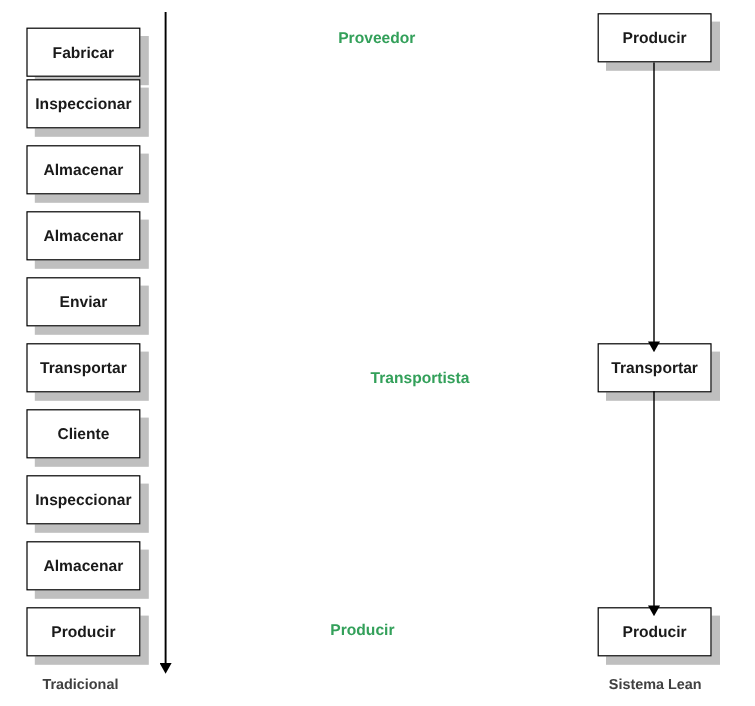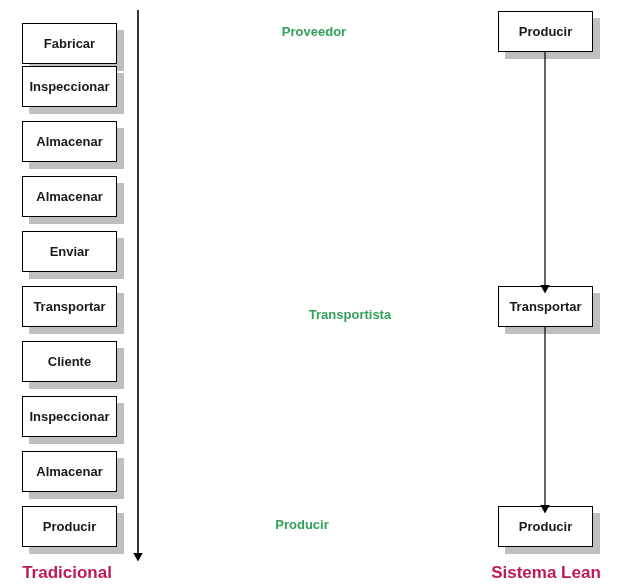--- a/index.html
+++ b/index.html
@@ -61,23 +61,23 @@
     color: #33a05a;
     white-space: nowrap;
     text-align: left;
     transform: translateX(-50%);
   }
 
   
   .caption {
     position: absolute;
     font-family: "Liberation Sans", sans-serif;
-    font-size: 17px;
+    font-size: 12px;
     font-weight: bold;
-    color: #be185d;
+    color: #404040;
     white-space: nowrap;
     transform: translateX(-50%);
   }
 
   
   #arrow-layer {
     position: absolute;
     left: 0;
     top: 0;
     width: 629px;

